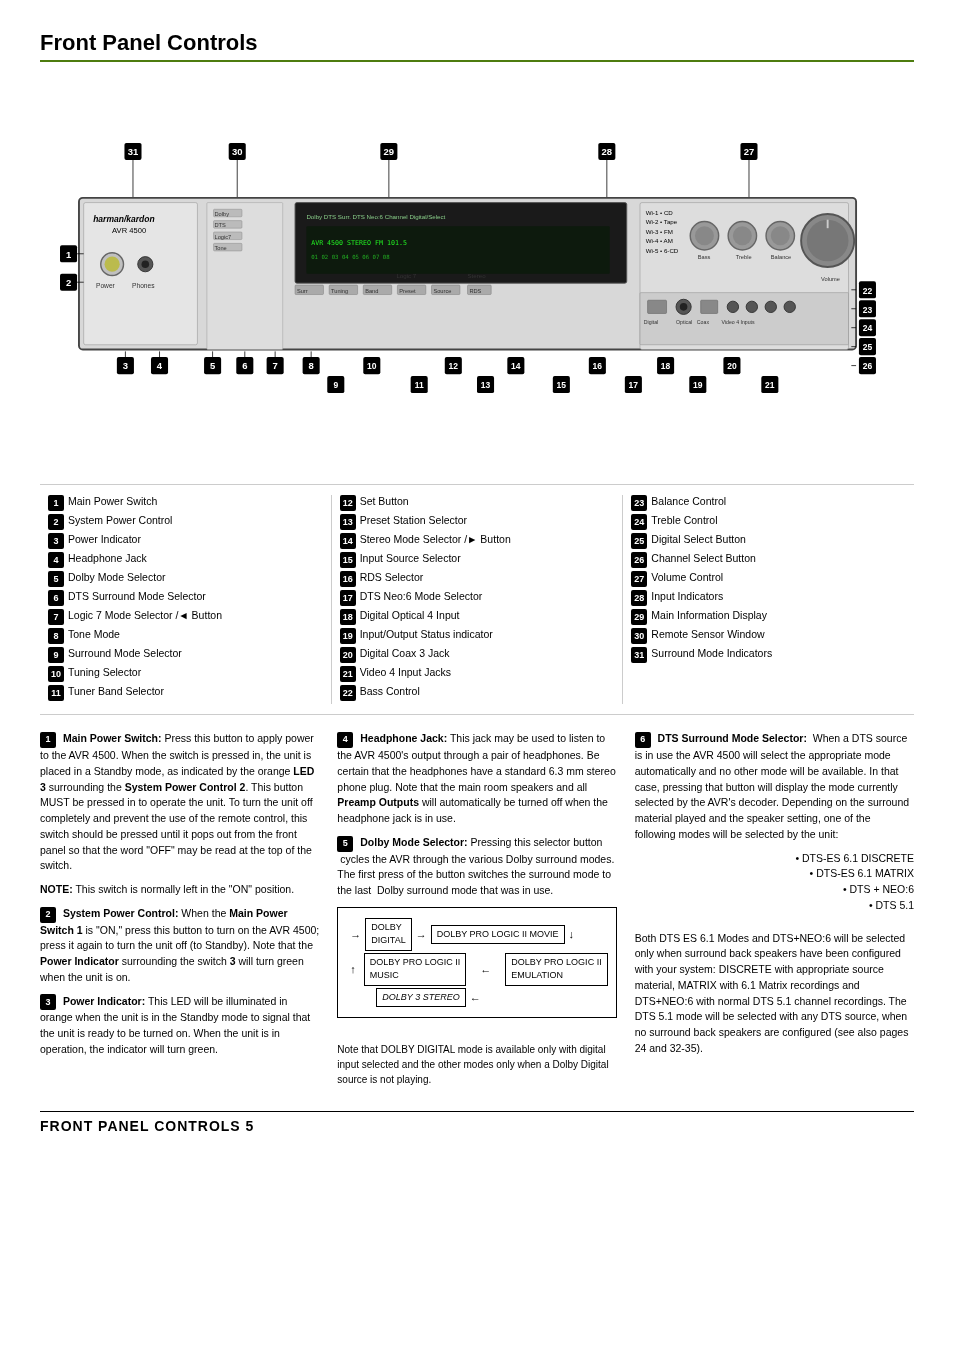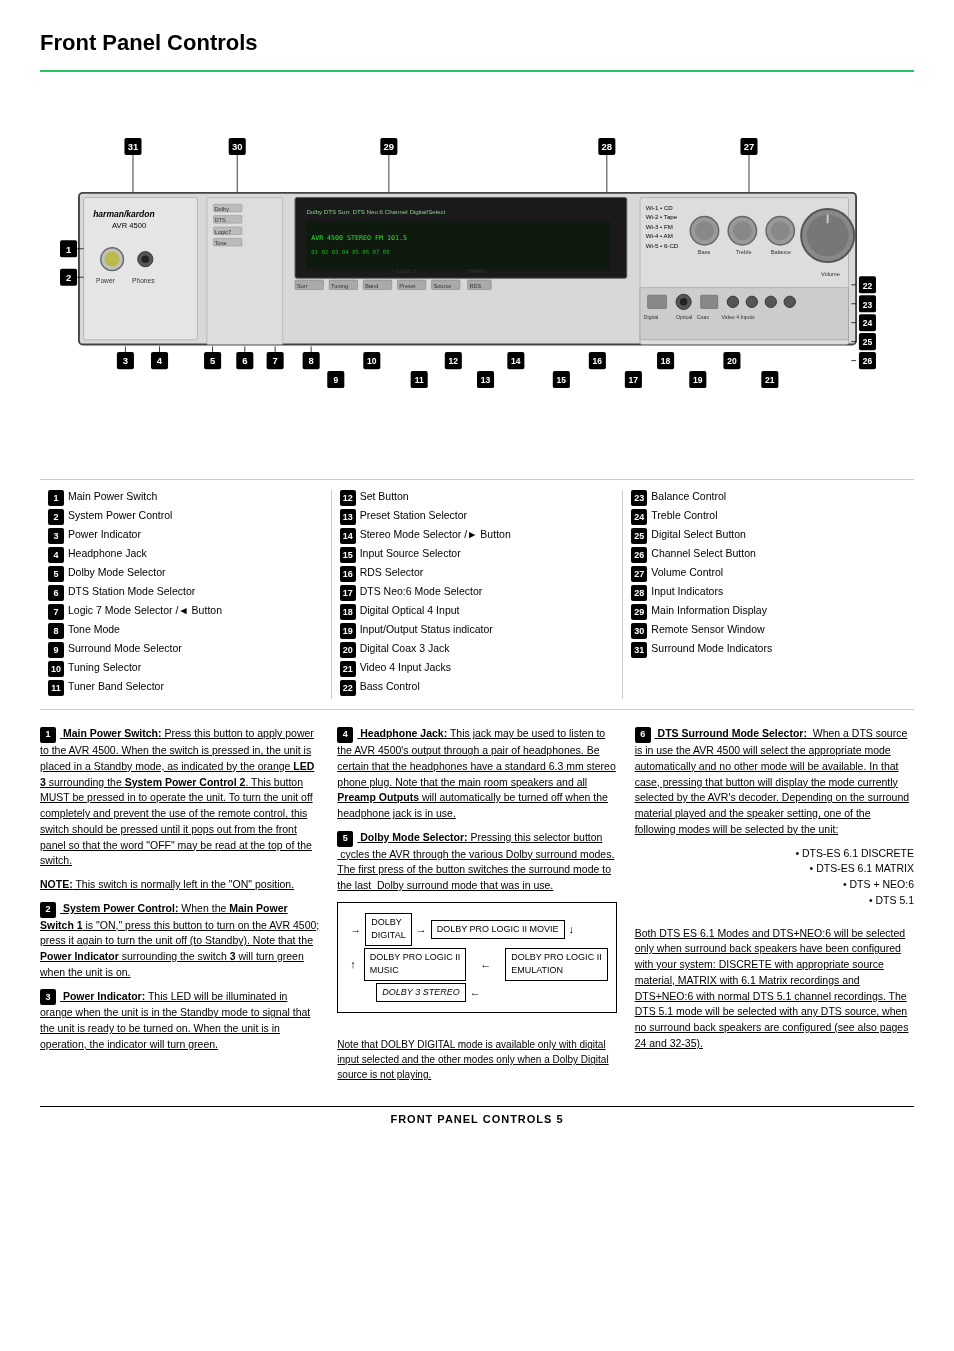--- a/index.html
+++ b/index.html
@@ -11,23 +11,23 @@
       width: 954px;
       min-height: 1351px;
     }
     .page {
       width: 954px;
       padding: 30px 40px 30px 40px;
     }
     h1.page-title {
       font-size: 22px;
       font-weight: bold;
-      border-bottom: 2px solid #22c55e;
-      padding-bottom: 14px;
-      margin-bottom: 14px;
+      border-bottom: 2px solid #4d7c0f;
+      padding-bottom: 4px;
+      margin-bottom: 29px;
     }
 
     
     .callout-box {
       display: inline-flex;
       align-items: center;
       justify-content: center;
       width: 16px;
       height: 16px;
       background: #000;
@@ -68,21 +68,20 @@
       grid-template-columns: 1fr 1fr 1fr;
       gap: 18px;
       margin-bottom: 16px;
     }
     .desc-col {
       font-size: 10.5px;
       line-height: 1.5;
     }
     .desc-col p {
       margin-bottom: 8px;
-      text-decoration: underline;
     }
     .desc-col ul {
       list-style: none;
       padding-left: 20px;
       margin: 4px 0;
       text-align: right;
     }
     .desc-col ul li::before {
       content: "• ";
     }
@@ -109,22 +108,22 @@
     .flow-arrow {
       margin: 0 4px;
       font-size: 11px;
     }
 
     
     .page-footer {
       border-top: 1px solid #000;
       padding-top: 6px;
       display: flex;
-      justify-content: center;
-      font-size: 11px;
+      justify-content: flex-start;
+      font-size: 14px;
       font-weight: bold;
       letter-spacing: 1px;
       margin-top: 9px;
     }
 
     
     .diagram-wrap {
       position: relative;
       margin: 0 0 10px 0;
       padding: 50px 20px 30px 20px;
@@ -361,21 +360,21 @@
       <div class="legend-item">
         <span class="callout-box">4</span>
         <span>Headphone Jack</span>
       </div>
       <div class="legend-item">
         <span class="callout-box">5</span>
         <span>Dolby Mode Selector</span>
       </div>
       <div class="legend-item">
         <span class="callout-box">6</span>
-        <span>DTS Station Mode Selector</span>
+        <span>DTS Surround Mode Selector</span>
       </div>
       <div class="legend-item">
         <span class="callout-box">7</span>
         <span>Logic 7 Mode Selector /◄ Button</span>
       </div>
       <div class="legend-item">
         <span class="callout-box">8</span>
         <span>Tone Mode</span>
       </div>
       <div class="legend-item">

